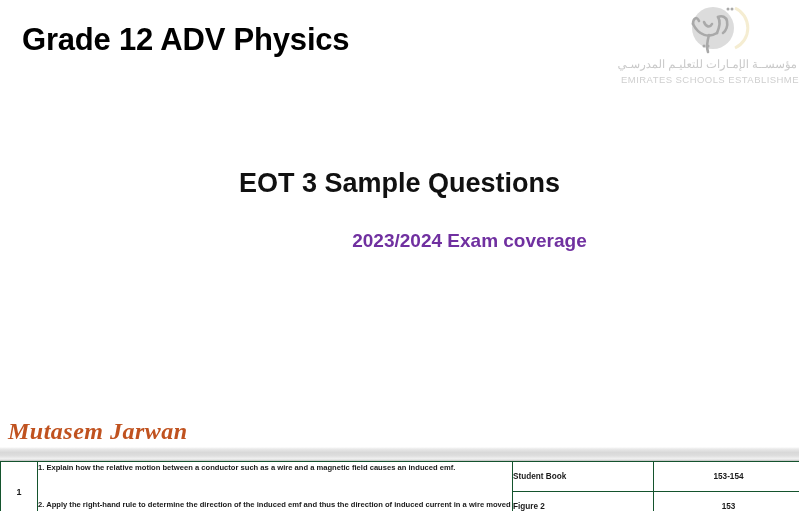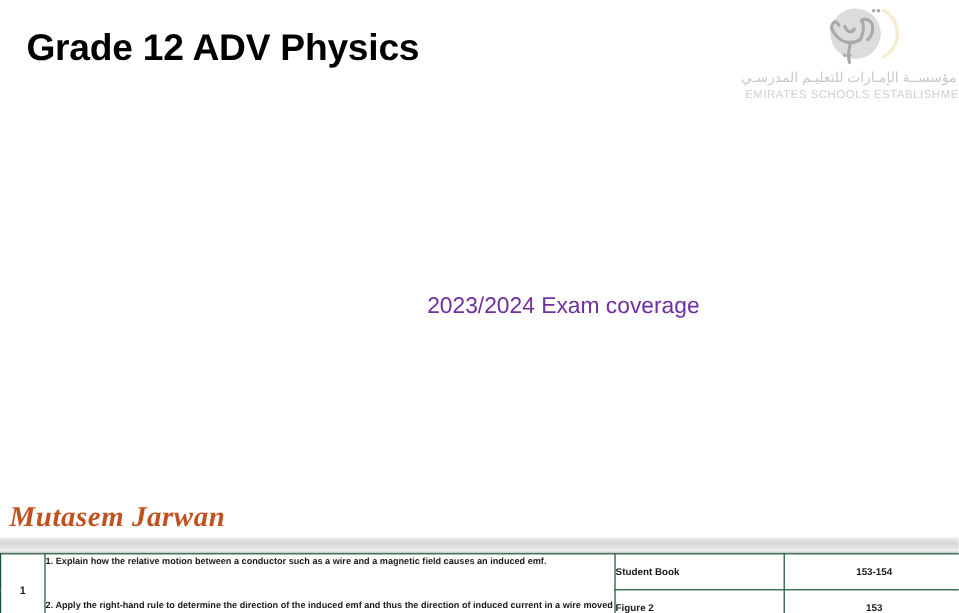--- a/index.html
+++ b/index.html
@@ -83,25 +83,25 @@
     top: 168px;
     width: 799px;
     text-align: center;
     font-size: 27px;
     font-weight: bold;
     color: #111111;
   }
   #slide-coverage {
     position: absolute;
     left: 0;
-    top: 245px;
+    top: 230px;
     width: 799px;
     text-align: center;
     font-size: 19px;
-    font-weight: normal;
+    font-weight: bold;
     color: #7030a0;
     padding-left: 140px;
     box-sizing: border-box;
   }
 
   
   #signature {
     position: absolute;
     left: 8px;
     top: 418px;
@@ -205,20 +205,21 @@
         <circle cx="55" cy="7" r="1.5"></circle>
           <circle cx="59" cy="7" r="1.5"></circle>
         <circle cx="31" cy="44" r="1.5"></circle>
           <circle cx="35" cy="44" r="1.5"></circle>
       </g>
     </svg>
     <div id="ese-wordmark-ar">مؤسســة الإمـارات للتعليـم المدرسـي</div>
     <div id="ese-wordmark-en">EMIRATES SCHOOLS ESTABLISHMENT</div>
   </div>
 
+  <div id="slide-subtitle">EOT 3 Sample Questions</div>
 
   <div id="slide-coverage">2023/2024 Exam coverage</div>
 
   <div id="signature">Mutasem Jarwan</div>
 </div>
 
 <div id="gutter"></div>
 
 <table id="objectives-table">
   <tbody>

